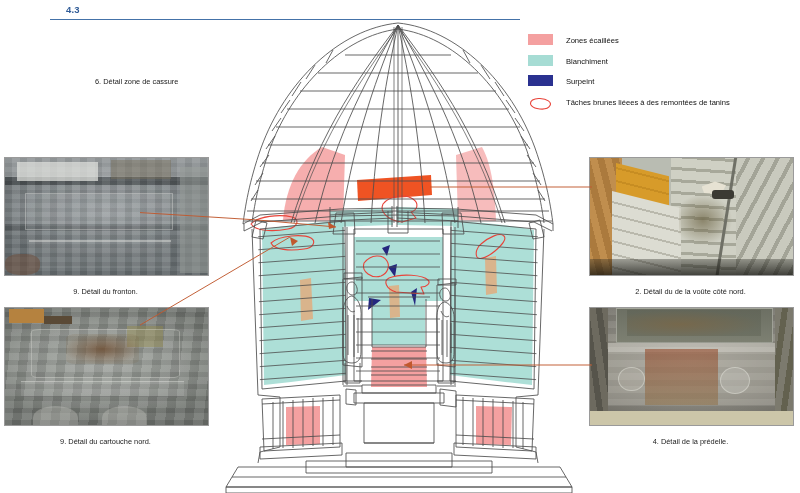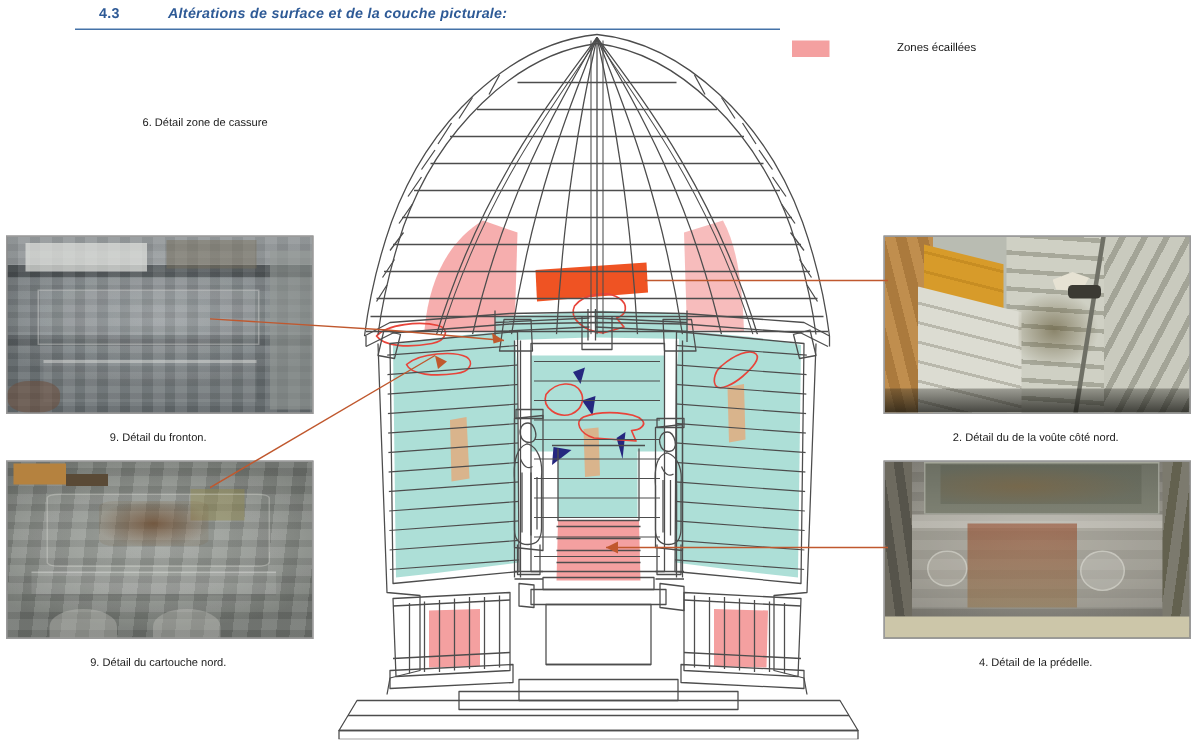--- a/index.html
+++ b/index.html
@@ -9,21 +9,21 @@
   
   #heading{position:absolute;left:0;top:2px;width:760px;height:22px;}
   #heading .num{position:absolute;left:50px;top:2px;font-size:9.5px;font-weight:bold;
       color:#2e5a96;letter-spacing:.2px;margin-left:16px;}
   #heading .ttl{position:absolute;left:112px;top:2px;font-size:9.5px;font-weight:bold;
       font-style:italic;color:#2e5a96;letter-spacing:.2px;white-space:nowrap;}
   #heading .rule{position:absolute;left:50px;top:17px;width:470px;height:1px;background:#4472a8;}
 
   
   #legend{position:absolute;left:528px;top:27px;width:262px;}
-  .lg-row{display:flex;align-items:flex-start;height:18px;margin-bottom:2.5px;gap:32px;}
+  .lg-row{display:flex;align-items:flex-end;height:18px;margin-bottom:2.5px;}
   .lg-sw{width:25px;height:11px;flex:0 0 25px;}
   .lg-sw.pink{background:#f4a0a0;}
   .lg-sw.teal{background:#a6dcd4;}
   .lg-sw.blue{background:#2a3190;}
   .lg-sw.blob{background:transparent;}
   .lg-lbl{margin-left:13px;font-size:7.6px;color:#111;white-space:nowrap;}
 
   
   .photo{position:absolute;border:1px solid #9a9a9a;overflow:hidden;background:#8d8d8d;}
   .photo .inner{width:100%;height:100%;position:relative;}
@@ -112,28 +112,43 @@
 
   
   #drawing{position:absolute;left:140px;top:15px;width:520px;height:478px;}
   #drawing svg{display:block;}
 </style>
 </head>
 <body>
 
 <div id="heading">
   <div class="num">4.3</div>
-  <div class="ttl">Altérations de surface et de la couche picturale:</div>
   <div class="rule"></div>
 </div>
 
 <div id="legend">
   <div class="lg-row">
     <span class="lg-sw pink"></span>
     <span class="lg-lbl">Zones écaillées</span>
+  </div>
+  <div class="lg-row">
+    <span class="lg-sw teal"></span>
+    <span class="lg-lbl">Blanchiment</span>
+  </div>
+  <div class="lg-row">
+    <span class="lg-sw blue"></span>
+    <span class="lg-lbl">Surpeint</span>
+  </div>
+  <div class="lg-row">
+    <span class="lg-sw blob">
+      <svg width="25" height="13" viewBox="0 0 25 13">
+        <path d="M3 8 C1 4 6 1 12 1.5 C19 2 24 5 22 8.5 C20 12 14 12.5 9 11.5 C5.5 10.8 4 9.8 3 8 Z" fill="none" stroke="#e8443a" stroke-width="1.1"></path>
+      </svg>
+    </span>
+    <span class="lg-lbl">Tâches brunes liéees à des remontées de tanins</span>
   </div>
 </div>
 
 <div class="cap" style="left:95px;top:77px;">6. Détail zone de cassure</div>
 
 <div class="photo" style="left:4px;top:157px;width:203px;height:117px;">
   <div class="inner">
     <div class="p1bg"></div>
       <div class="p1a"></div>
       <div class="p1b"></div>

